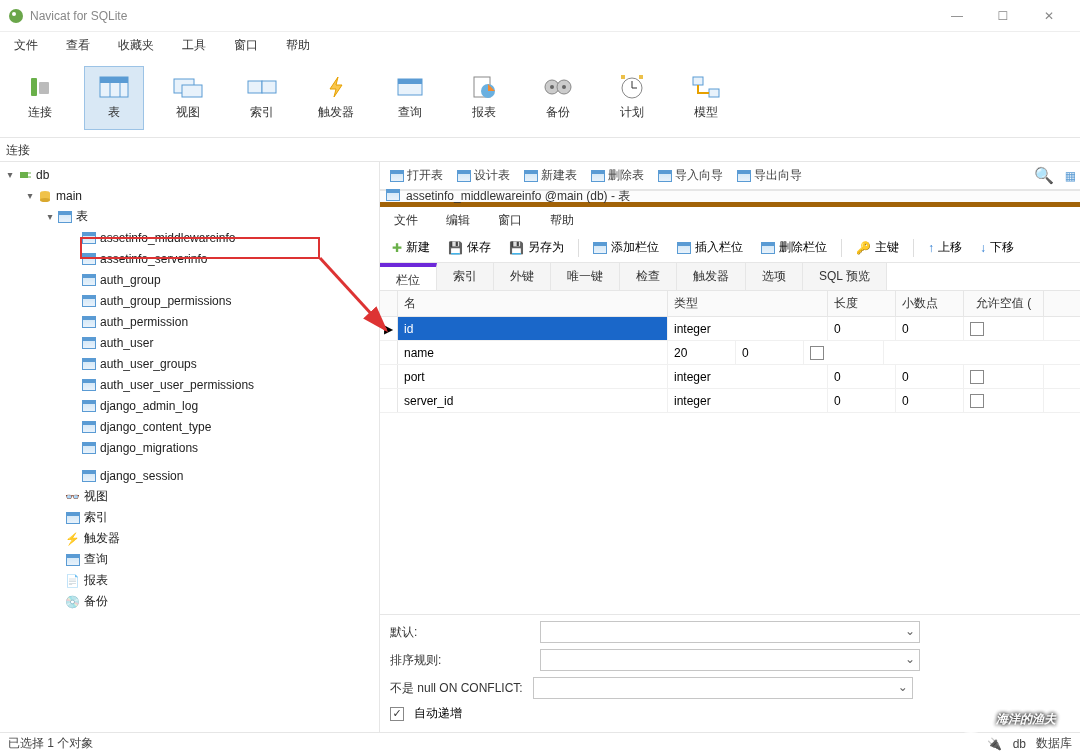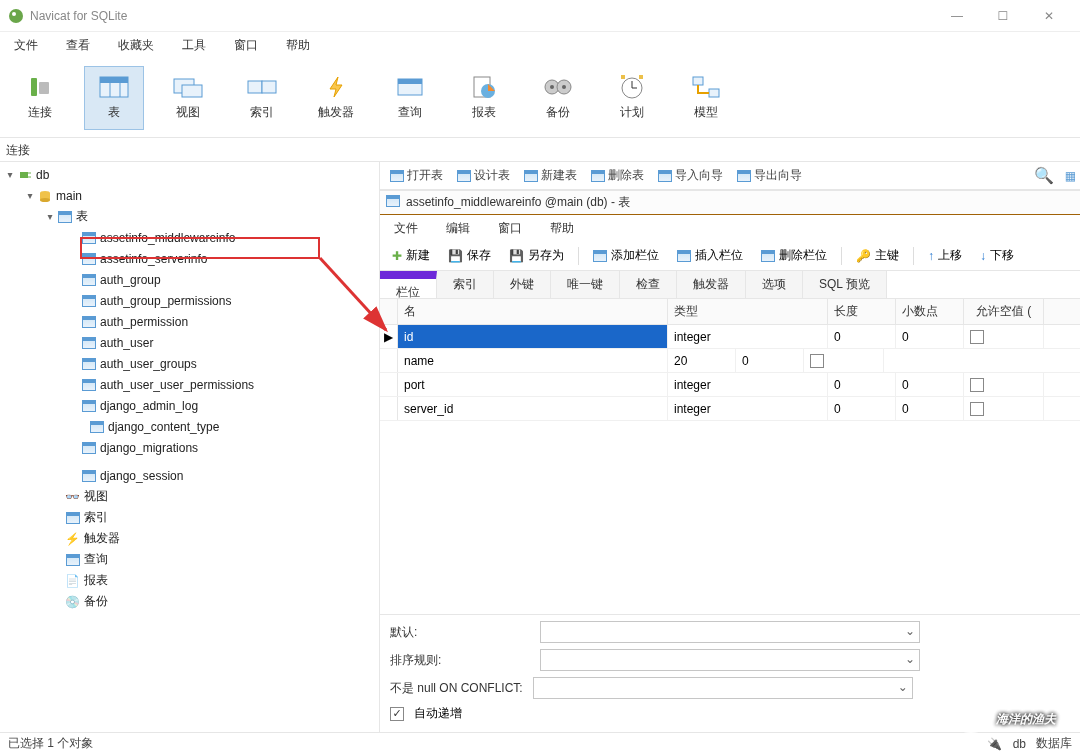--- a/index.html
+++ b/index.html
@@ -42,29 +42,29 @@
 .tbl-ico:before{content:"";position:absolute;top:0;left:0;right:0;height:3px;background:#5a9bd4;}
 
 
 .rt-toolbar { height: 28px; border-bottom: 1px solid #e6e6e6; display:flex; align-items:center; padding: 0 4px; gap: 2px; color: #444; }
 .rt-toolbar .rtbtn { display:flex; align-items:center; gap: 3px; padding: 2px 6px; }
 .rt-toolbar .smico { width:14px; height:14px; display:inline-flex; align-items:center; justify-content:center; }
 .rt-toolbar .spacer { flex:1; }
 
 
 .subwin { position:absolute; left:0; top:0; right:0; bottom:0; background:#fff; border-top:1px solid #e6e6e6; display:flex; flex-direction:column; }
-.subwin .swtitle { height:24px; display:flex; align-items:center; padding:0 6px; background:#fcfcfc; border-bottom:1px solid #a16207; color:#333; gap:6px; }
+.subwin .swtitle { height:16px; display:flex; align-items:center; padding:0 6px; background:#fcfcfc; border-bottom:5px solid #a16207; color:#333; gap:6px; }
 .subwin .swmenu { height:26px; display:flex; align-items:center; gap:0; }
 .subwin .swmenu .mitem { padding:4px 14px; color:#333; }
 .subwin .swtool { height:30px; display:flex; align-items:center; padding:0 4px; border-bottom:1px solid #e6e6e6; gap:2px; }
 .subwin .swtool .tbtn { display:flex; align-items:center; gap:4px; padding: 3px 8px; }
 .subwin .swtool .sep { width:1px; height:18px; background:#ddd; margin:0 4px; }
 .subwin .swtabs { height:28px; display:flex; align-items:stretch; border-bottom:1px solid #e6e6e6; }
 .subwin .swtabs .tab { padding:5px 16px; border-right:1px solid #e6e6e6; color:#333; }
-.subwin .swtabs .tab.act { background:#fff; border-top:8px solid #6d28d9; font-weight:500; }
+.subwin .swtabs .tab.act { background:#fff; border-top:4px solid #6d28d9; font-weight:500; }
 .subwin .swtabs .tab:not(.act){ background:#f5f5f5; }
 
 .grid { flex:1; display:flex; flex-direction:column; }
 .gridhead { display:flex; height:26px; align-items:stretch; border-bottom:1px solid #e6e6e6; background:#fafafa; }
 .gridhead .gh { border-right:1px solid #e6e6e6; padding:4px 6px; color:#333; }
 .gridrow { display:flex; height:24px; align-items:stretch; border-bottom:1px solid #f0f0f0; }
 .gridrow .gc { border-right:1px solid #f0f0f0; padding:4px 6px; display:flex; align-items:center; }
 .gridrow .gsel { display:flex; align-items:center; justify-content:center; width:18px; border-right:1px solid #e6e6e6; }
 .gridrow.selrow .gc.namecol { background:#1a67c9; color:#fff; }
 .col-name { width:270px; }
@@ -304,21 +304,21 @@
               <span class="tbl-ico"></span>
             </span>
             <span class="tlbl">auth_user_user_permissions</span>
           </div>
           <div class="row" style="padding-left: 80px;">
             <span class="ticon">
               <span class="tbl-ico"></span>
             </span>
             <span class="tlbl">django_admin_log</span>
           </div>
-          <div class="row" style="padding-left: 80px; margin-left: 8px;">
+          <div class="row" style="padding-left: 80px;">
             <span class="ticon">
               <span class="tbl-ico"></span>
             </span>
             <span class="tlbl">django_content_type</span>
           </div>
           <div class="row" style="padding-left: 80px;">
             <span class="ticon">
               <span class="tbl-ico"></span>
             </span>
             <span class="tlbl">django_migrations</span>

